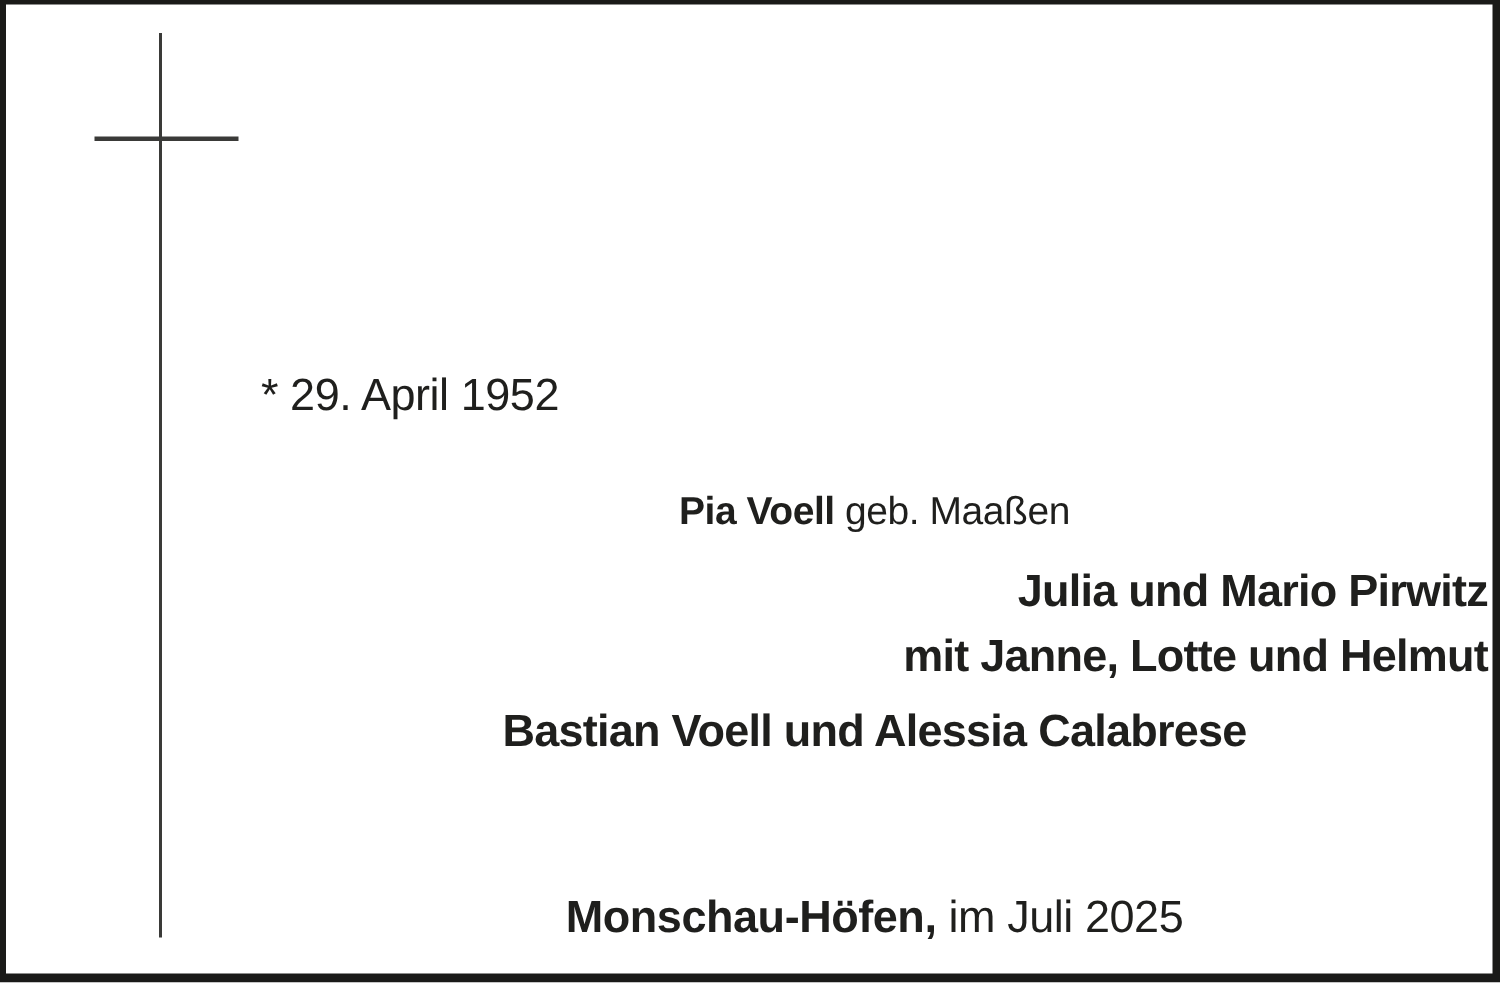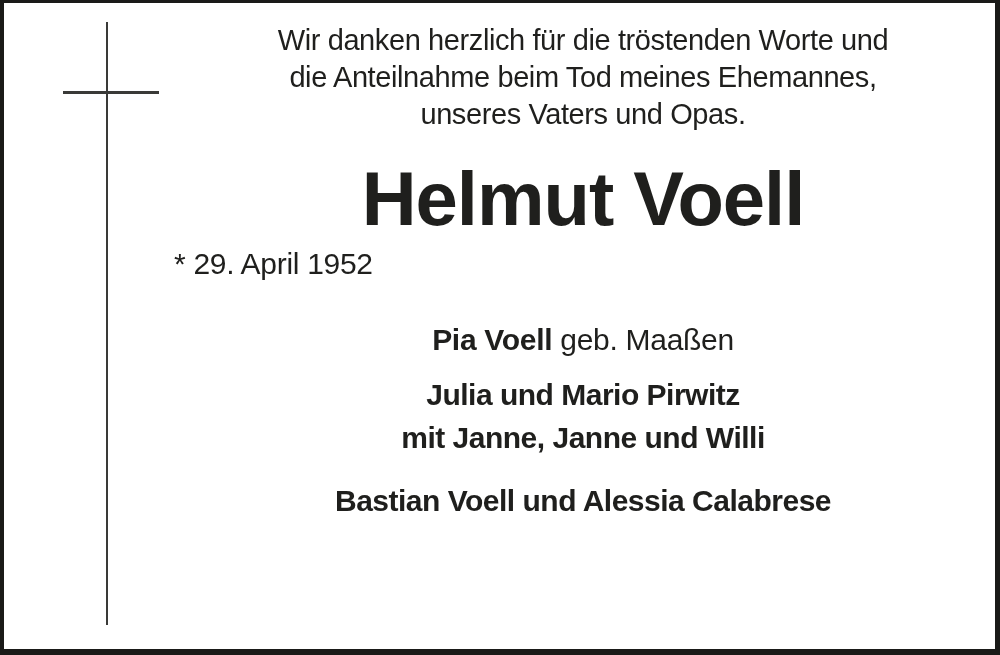--- a/index.html
+++ b/index.html
@@ -60,74 +60,72 @@
     top: 246px;
     font-size: 30px;
     line-height: 30px;
     display: flex;
     justify-content: flex-start;
     gap: 24px;
     letter-spacing: -0.3px;
   }
   .spouse {
     top: 322px;
-    font-size: 30px;
+    font-size: 26px;
     line-height: 30px;
     letter-spacing: -0.3px;
   }
   .spouse .b { font-weight: bold; }
   .fam {
     font-size: 30px;
     line-height: 43px;
     font-weight: bold;
     letter-spacing: -0.5px;
   }
-  .fam1 { top: 370px; }
-  .fam2 { top: 476px; }
+  .fam1 { top: 370px; text-align: right; }
+  .fam2 { top: 463px; }
   .closing {
     top: 594px;
     font-size: 30px;
     line-height: 30px;
     letter-spacing: -0.3px;
   }
   .closing .b { font-weight: bold; }
 </style>
 </head>
 <body>
 
 <div class="page">
 
   <div class="cross">
     <div class="cross-v"></div>
     <div class="cross-h"></div>
   </div>
 
   <div class="content">
 
-    <div class="block thanks">
-      <div>Wir danken herzlich für die tröstenden Worte und</div>
-      <div>die Anteilnahme beim Tod meines Ehemannes,</div>
-      <div>unseres Vaters und Opas.</div>
-    </div>
 
-    <h1 class="block name">Helmut Voell</h1>
 
     <div class="block dates">
       <span>* 29. April 1952</span>
     </div>
 
     <div class="block spouse">
       <span class="b">Pia Voell</span>
       <span>geb. Maaßen</span>
     </div>
 
     <div class="block fam fam1">
       <div>Julia und Mario Pirwitz</div>
-      <div>mit Janne, Janne und Willi</div>
+      <div>mit Janne, Lotte und Helmut</div>
     </div>
 
     <div class="block fam fam2">
       <div>Bastian Voell und Alessia Calabrese</div>
     </div>
 
+    <div class="block closing">
+      <span class="b">Monschau-Höfen,</span>
+      <span>im Juli 2025</span>
+    </div>
 
   </div>
 </div>
 
 </body></html>

